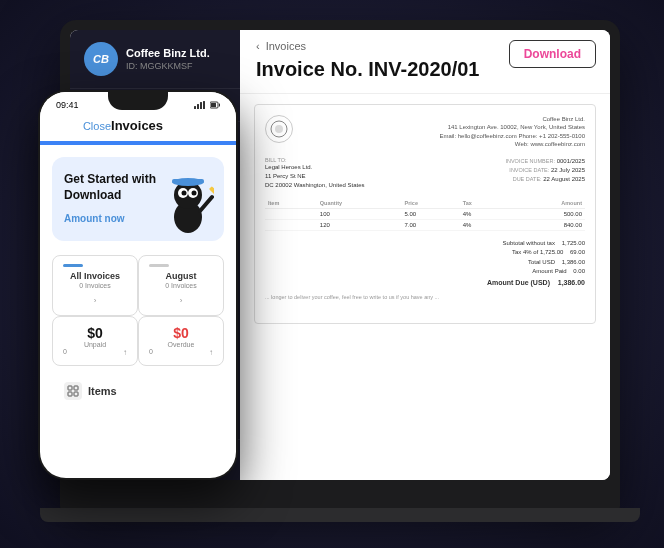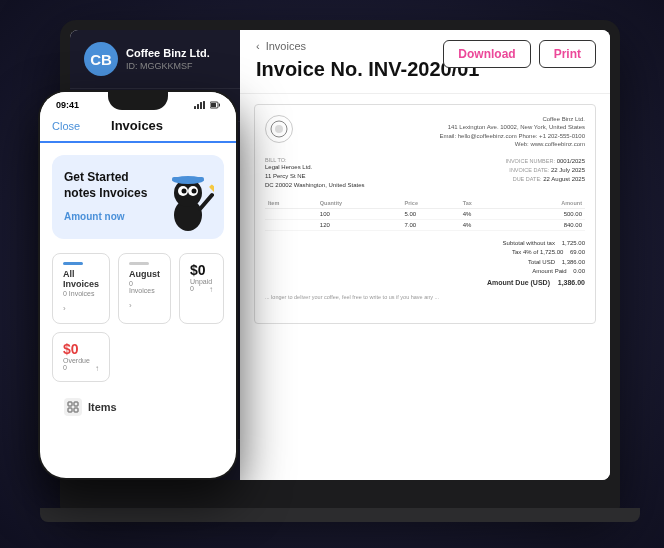--- a/index.html
+++ b/index.html
@@ -74,24 +74,25 @@
     }
 
     .avatar-cb {
       width: 34px;
       height: 34px;
       background: #4a90d9;
       border-radius: 50%;
       display: flex;
       align-items: center;
       justify-content: center;
-      font-size: 15px;
+      font-size: 11px;
       font-weight: 700;
       color: #fff;
       flex-shrink: 0;
+      font-style: italic;
     }
 
     .sidebar-company-name {
       font-size: 11px;
       font-weight: 600;
       color: #fff;
       line-height: 1.2;
     }
 
     .sidebar-company-id {
@@ -365,30 +366,30 @@
       overflow: hidden;
     }
 
     .phone-status-bar {
       background: #fff;
       padding: 8px 16px 4px;
       display: flex;
       justify-content: space-between;
       align-items: center;
       font-size: 9px;
-      font-weight: 700;
+      font-weight: 400;
     }
 
     .phone-header {
       background: #fff;
       padding: 4px 12px 8px;
       display: flex;
-      justify-content: space-between;
-      align-items: center;
-      border-bottom: 2px solid #3b82f6;
+      justify-content: center;
+      align-items: center;
+      border-bottom: 4px solid #3b82f6;
     }
 
     .phone-close {
       font-size: 11px;
       color: #4a90d9;
       cursor: pointer;
     }
 
     .phone-title {
       font-size: 13px;
@@ -439,23 +440,23 @@
     .mascot {
       width: 50px;
       height: 60px;
       flex-shrink: 0;
       position: relative;
     }
 
     
     .stats-grid {
       display: grid;
-      grid-template-columns: 1fr 1fr 1fr;
-      gap: 8px;
+      grid-template-columns: 1fr 1fr;
       margin-bottom: 10px;
+      text-align: center;
     }
 
     .stat-card {
       border: 1px solid #ddd;
       border-radius: 8px;
       padding: 8px 10px;
     }
 
     .stat-label-colored {
       display: flex;
@@ -627,21 +628,20 @@
       <div class="main-header">
         <div class="breadcrumb">
           <span>‹</span>
           <span>Invoices</span>
         </div>
         <div class="invoice-title">Invoice No. INV-2020/01</div>
       </div>
 
       <div class="action-buttons">
         <button class="btn btn-outline">Download</button>
-        <button class="btn btn-primary">Print</button>
       </div>
 
       <div class="invoice-doc">
         <div class="doc-header">
           <div class="doc-logo-circle">
             <svg width="18" height="18" viewBox="0 0 18 18">
               <circle cx="9" cy="9" r="8" stroke="#888" stroke-width="1" fill="none"></circle>
               <circle cx="9" cy="9" r="4" fill="#aaa" opacity="0.4"></circle>
             </svg>
           </div>
@@ -769,21 +769,21 @@
     <div class="phone-header">
       <span class="phone-close">Close</span>
       <span class="phone-title">Invoices</span>
       <span style="width:30px"></span>
     </div>
 
     <div class="phone-body">
 
       <div class="get-started-card">
         <div class="get-started-text">
-          <h3>Get Started notes Invoices</h3>
+          <h3>Get Started with Download</h3>
           <span class="start-now-link">Amount now</span>
         </div>
 
         <div class="mascot">
           <svg width="52" height="70" viewBox="0 0 52 70" fill="none">
 
             <ellipse cx="26" cy="48" rx="14" ry="16" fill="#1a1a1a"></ellipse>
 
             <circle cx="26" cy="26" r="14" fill="#1a1a1a"></circle>
 

